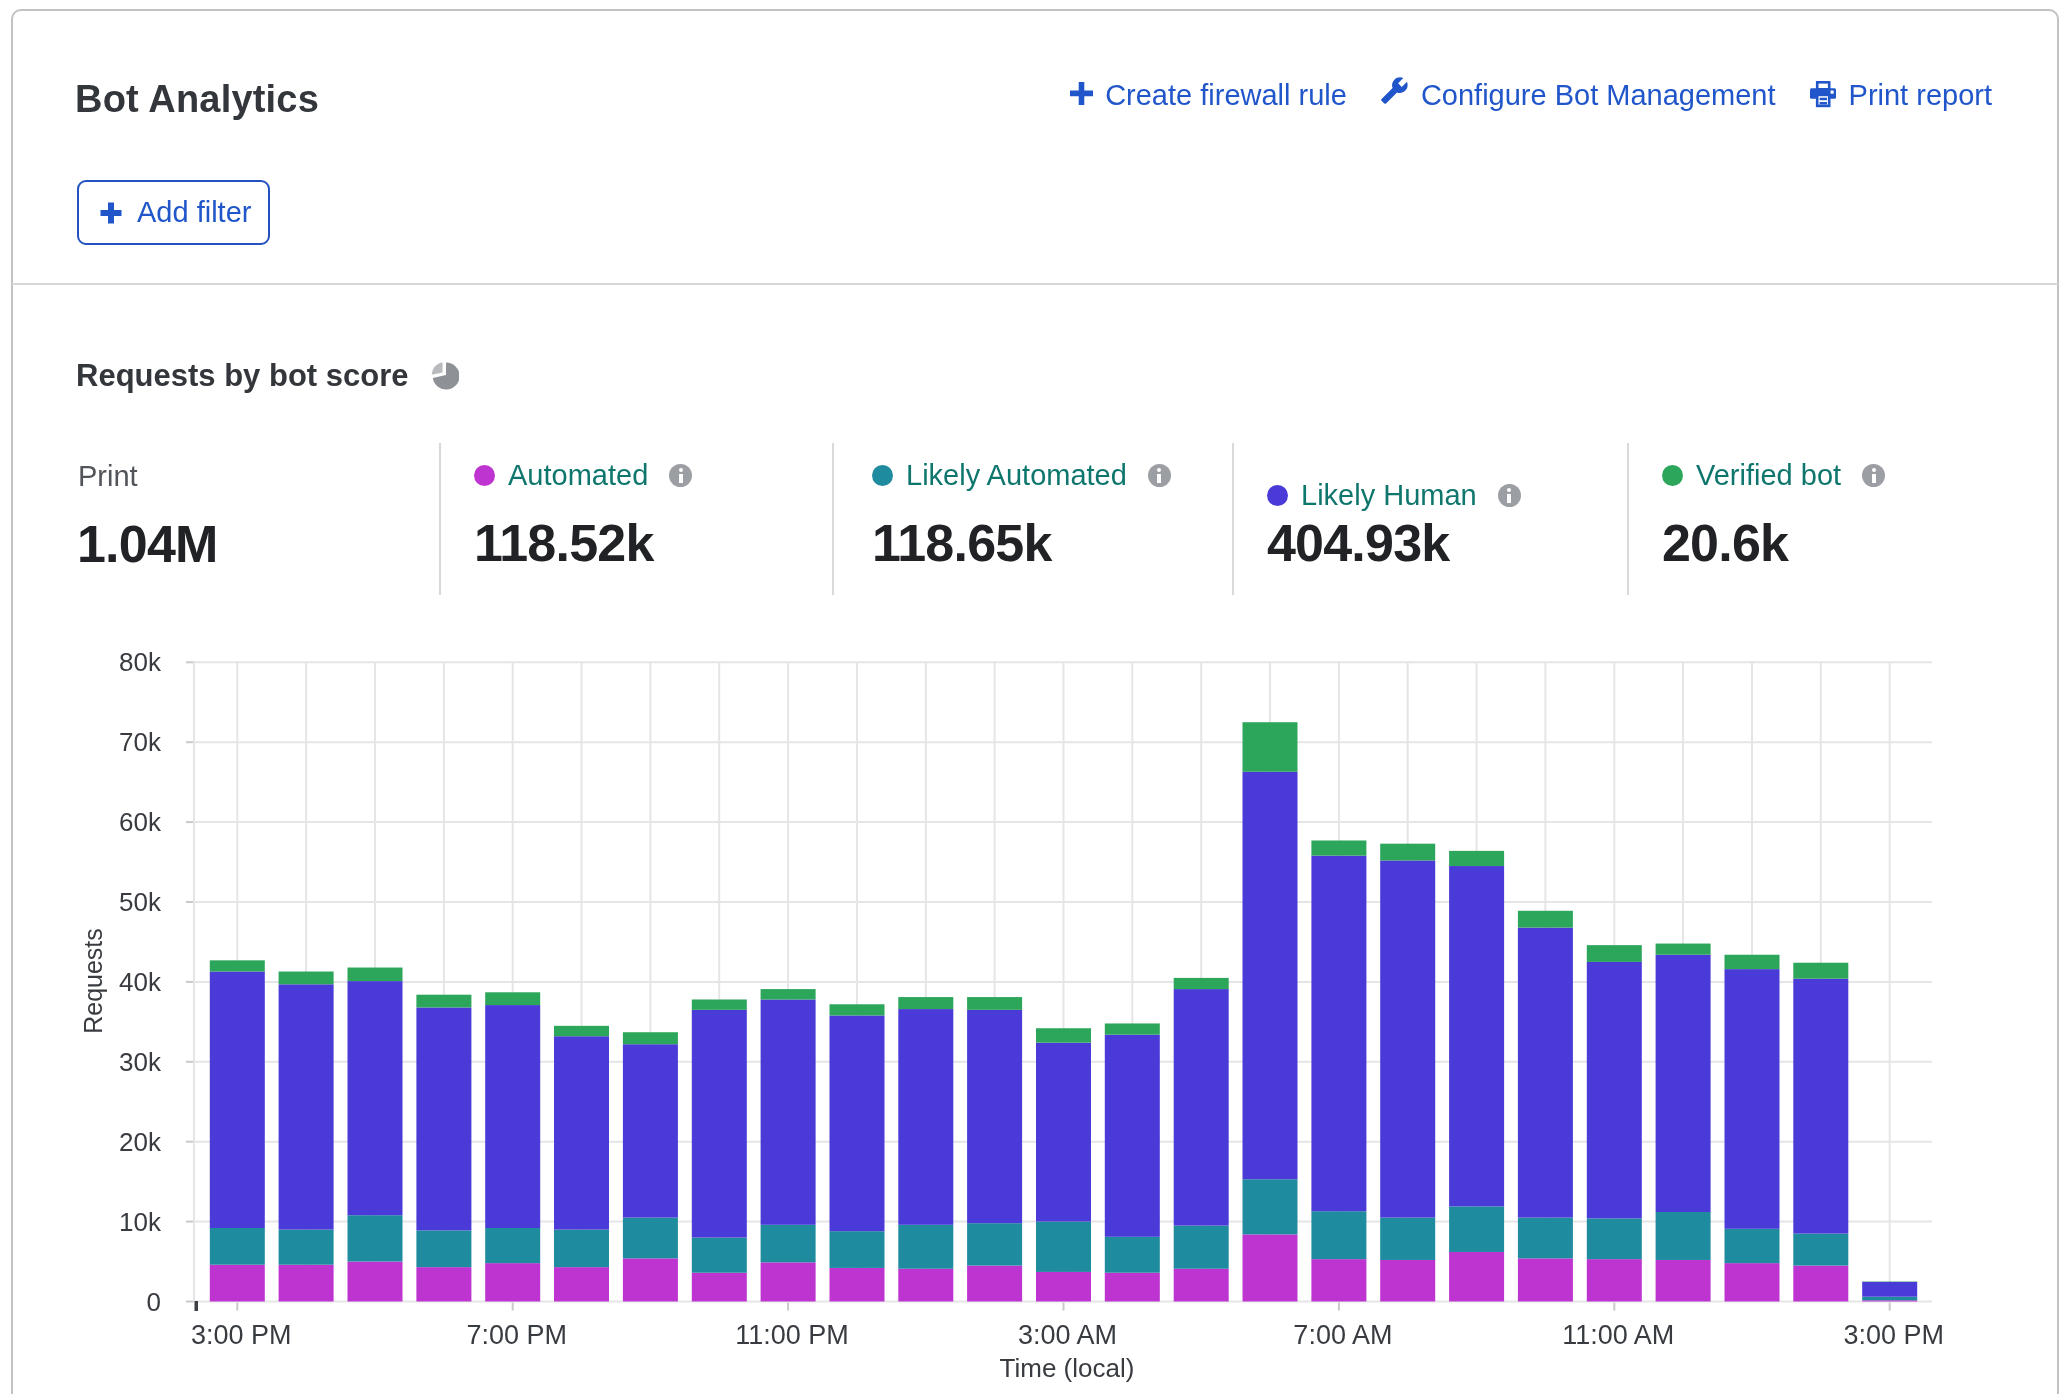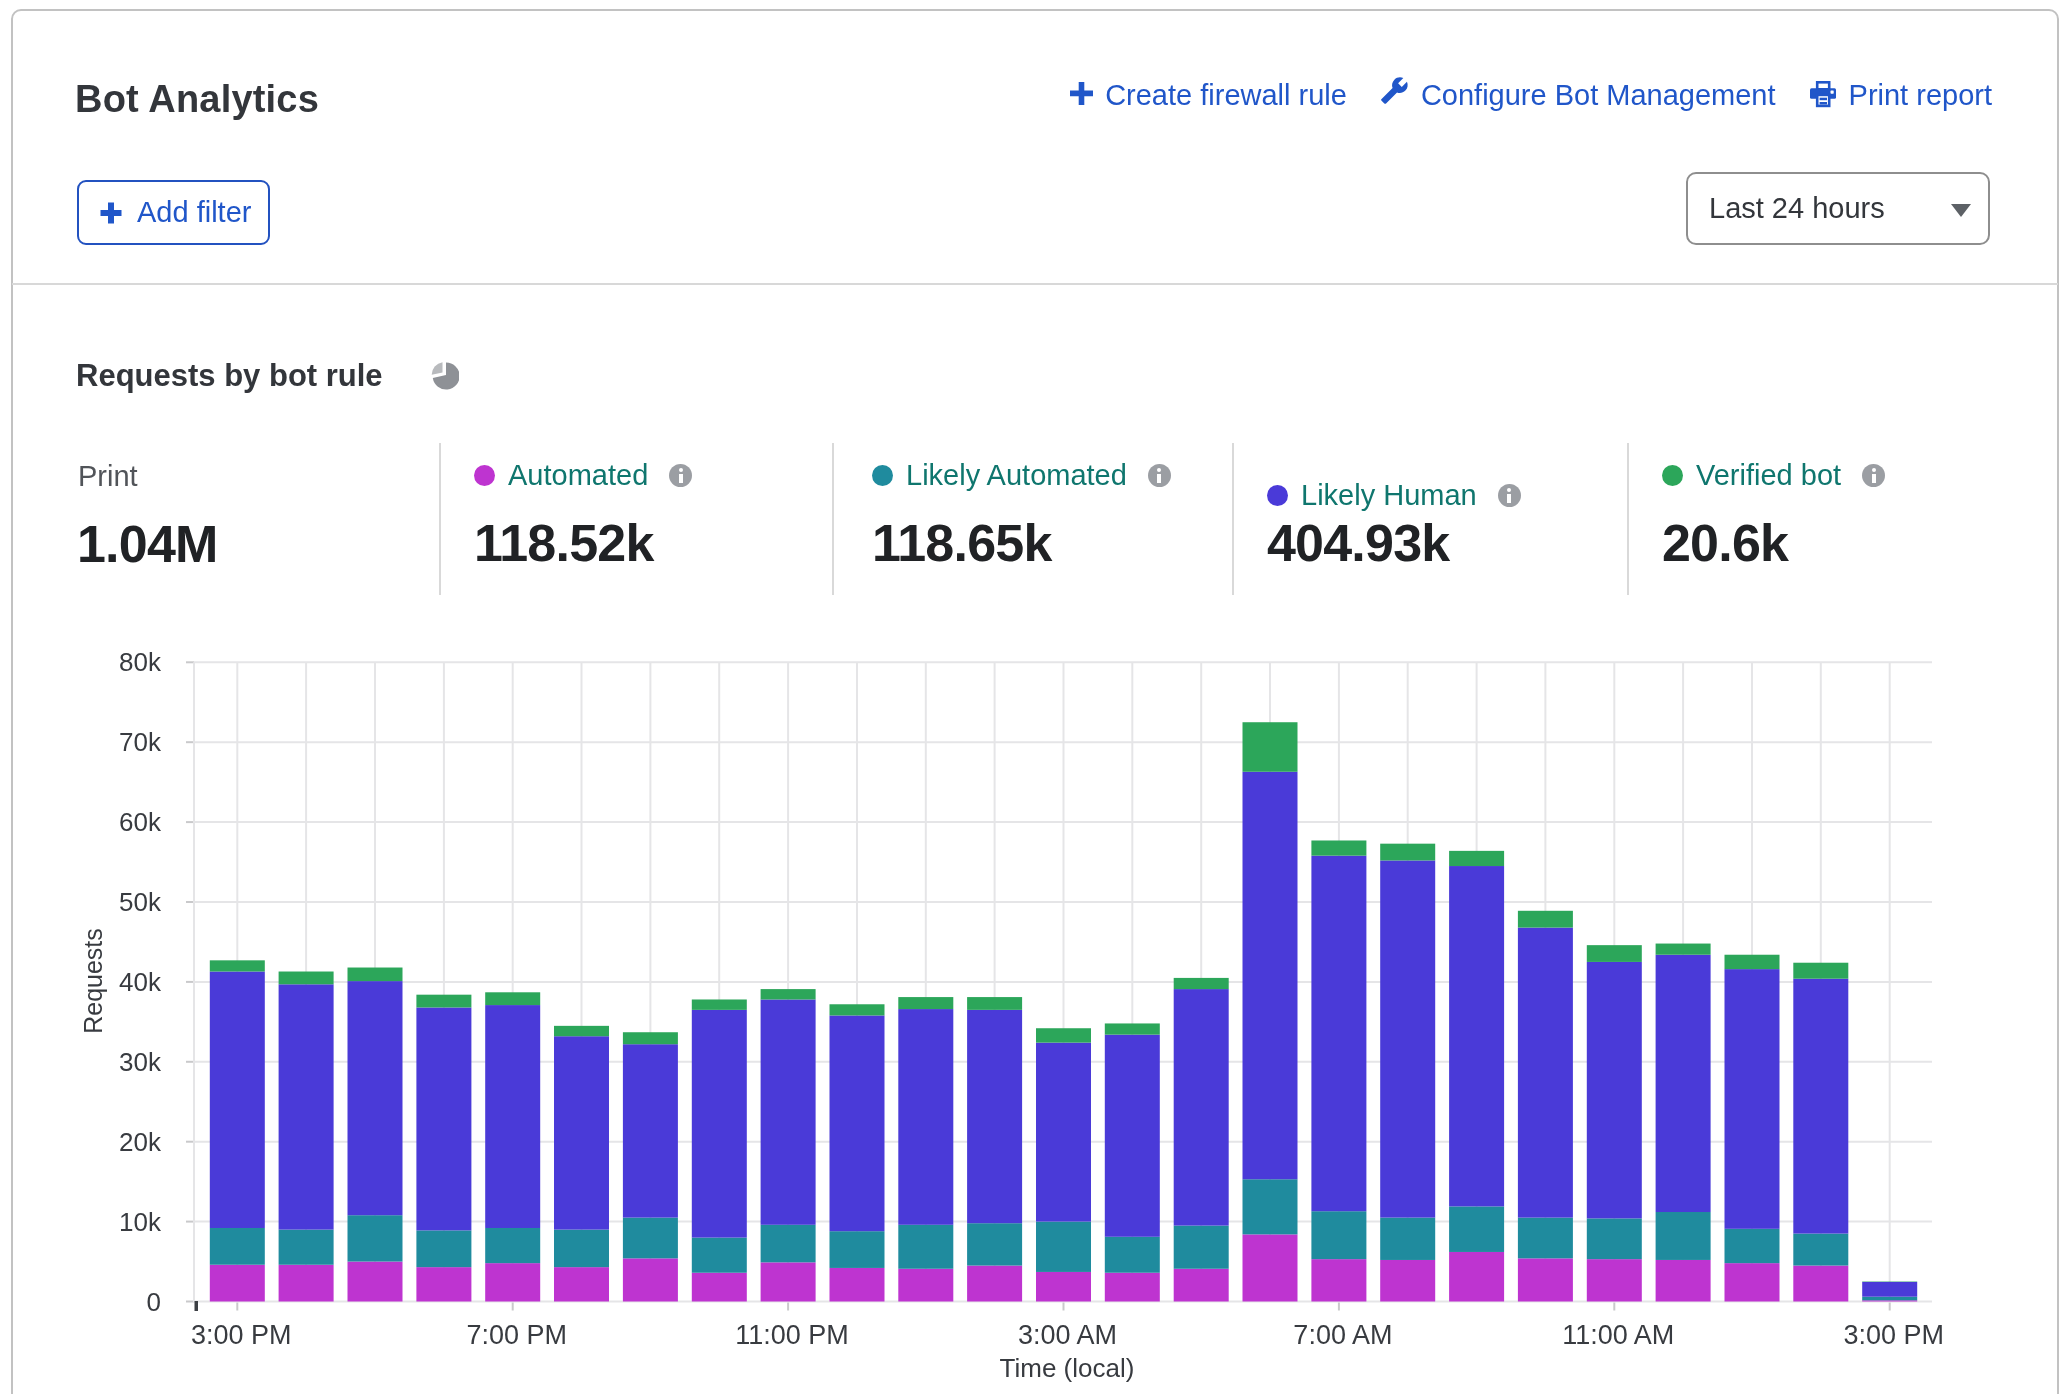--- a/index.html
+++ b/index.html
@@ -60,28 +60,24 @@
           <rect x="1" y="7.2" width="26" height="10.5" rx="1.5" fill="#2056c9"></rect>
           <rect x="21.5" y="9.5" width="3.2" height="3.2" rx="0.6" fill="#fff"></rect>
           <rect x="8.2" y="13.9" width="12" height="11" fill="#fff" stroke="#2056c9" stroke-width="2.6"></rect>
           <rect x="10.6" y="16.7" width="7.4" height="2.5" fill="#2056c9"></rect>
           <rect x="10.6" y="21" width="7.4" height="2.5" fill="#2056c9"></rect>
         </svg>
       <span class="link">Print report</span>
     </div>
   </div>
 
-  <div class="abs" id="dropdown">
-      <span>Last 24 hours</span>
-      <div class="caret"></div>
-    </div>
 
   <div class="abs" id="hdrline"></div>
 
-  <div class="abs" id="sechead">Requests by bot rule</div>
+  <div class="abs" id="sechead">Requests by bot score</div>
   <svg class="abs" style="left:430px; top:362px;" width="29" height="29" viewBox="0 0 29 29">
     <path d="M16 13 V0.5 A13.5 13.5 0 1 1 2.8 16 Z" fill="#8e9196"></path>
     <path d="M12.5 10.5 V0.3 A12.6 12.6 0 0 0 1.7 12.8 Z" fill="#b8babd"></path>
   </svg>
 
   <div class="vdiv" style="left:439px"></div>
   <div class="vdiv" style="left:832px"></div>
   <div class="vdiv" style="left:1232px"></div>
   <div class="vdiv" style="left:1627px"></div>
 

